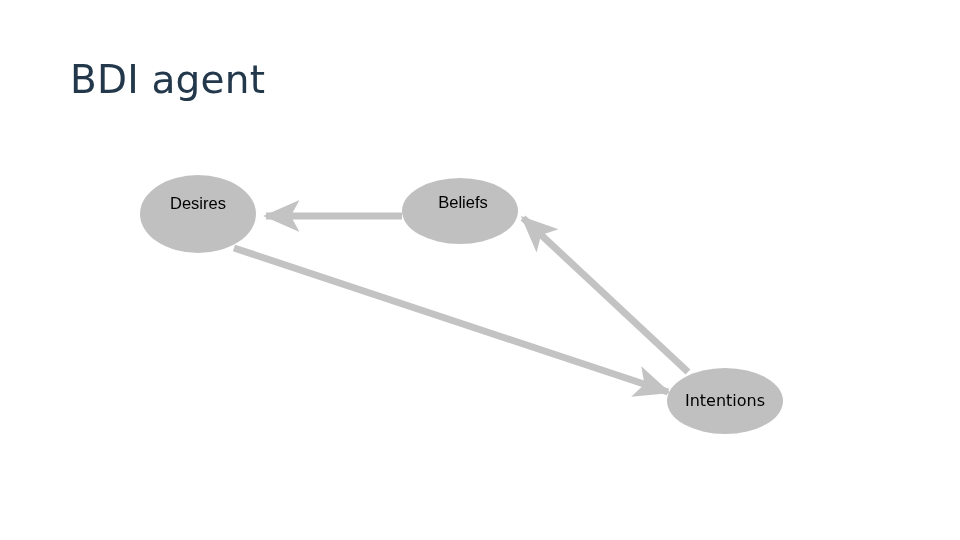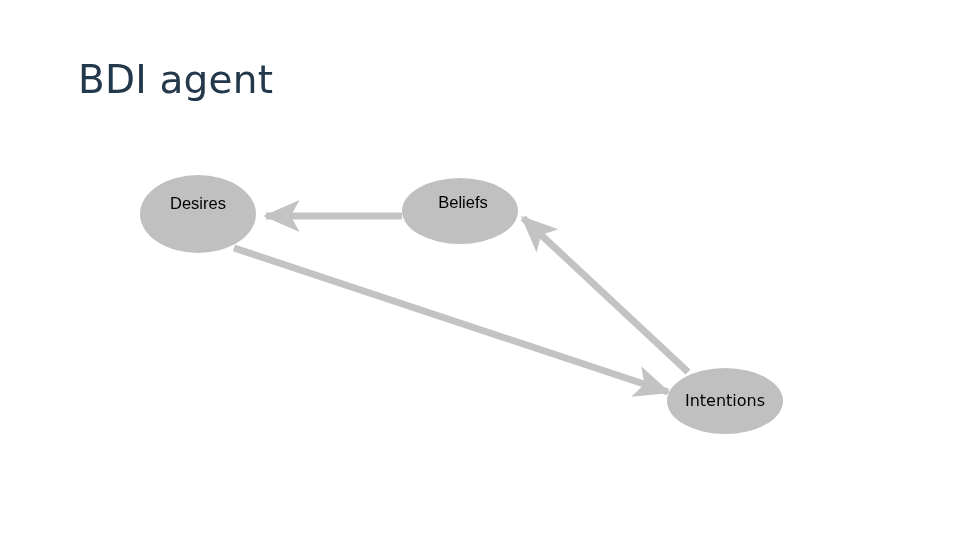--- a/index.html
+++ b/index.html
@@ -22,21 +22,20 @@
     position: absolute;
     left: 70px;
     top: 58px;
     font-family: "DejaVu Sans", sans-serif;
     font-size: 39px;
     font-weight: 400;
     letter-spacing: 0.2px;
     color: #23384b;
     white-space: nowrap;
     line-height: 1.15;
-    margin-left: 8px;
   }
   #diagram {
     position: absolute;
     left: 0;
     top: 0;
     width: 960px;
     height: 540px;
   }
   .node-label {
     font-weight: 400;

